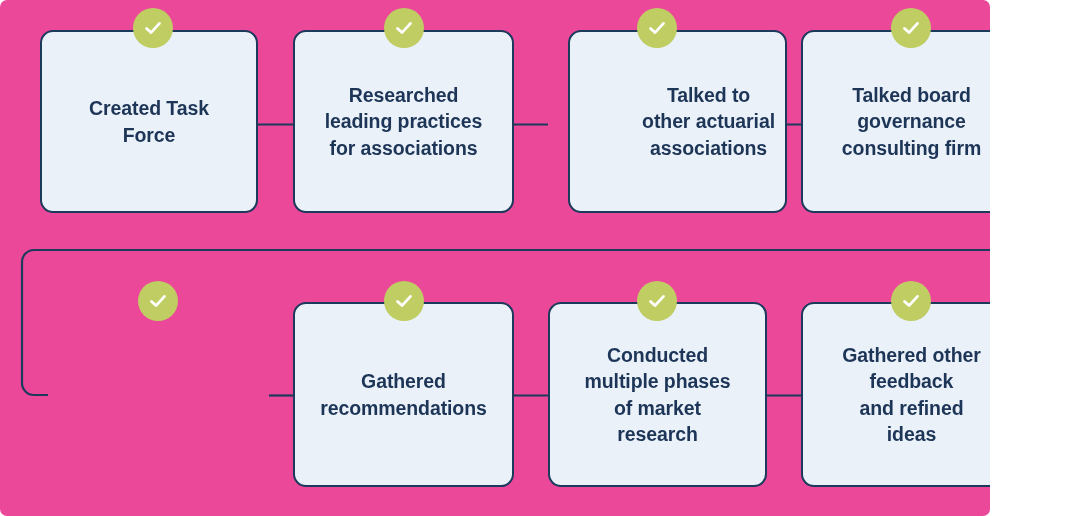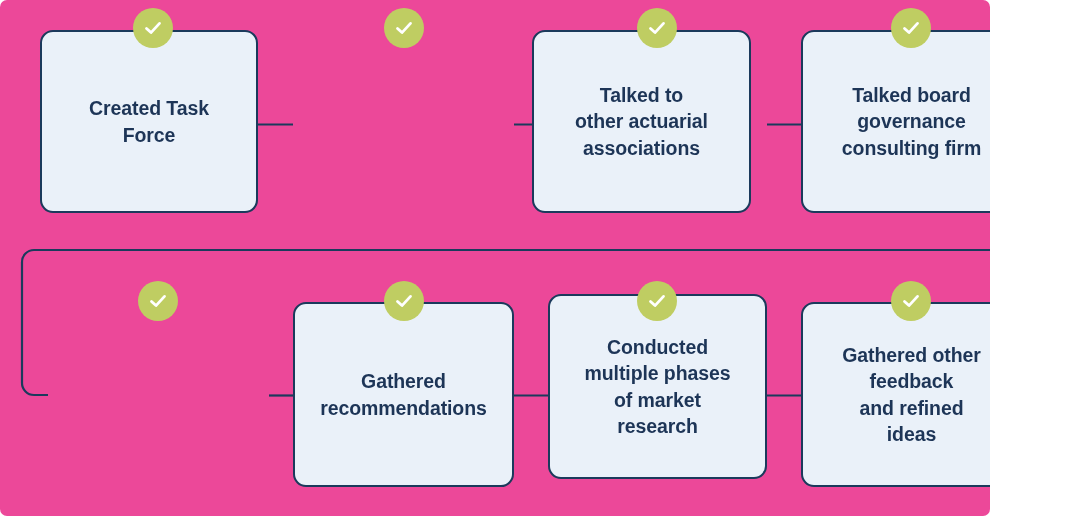--- a/index.html
+++ b/index.html
@@ -85,27 +85,32 @@
   <div class="node" style="left:40px; top:30px; width:218px; height:183px;">
     <span class="node-label">Created Task
 Force</span>
   </div>
   <div class="check-badge" style="left:133px; top:8px;">
     <svg width="22" height="22" viewBox="0 0 22 22" aria-hidden="true">
       <path d="M4.5 11.4 L9 15.6 L17.5 6.4" fill="none" stroke="#ffffff" stroke-width="2.8" stroke-linecap="round" stroke-linejoin="round"></path>
     </svg>
   </div>
 
+  <div class="node" style="left:293px; top:30px; width:221px; height:183px;">
+    <span class="node-label">Researched
+leading practices
+for associations</span>
+  </div>
   <div class="check-badge" style="left:384px; top:8px;">
     <svg width="22" height="22" viewBox="0 0 22 22" aria-hidden="true">
       <path d="M4.5 11.4 L9 15.6 L17.5 6.4" fill="none" stroke="#ffffff" stroke-width="2.8" stroke-linecap="round" stroke-linejoin="round"></path>
     </svg>
   </div>
 
-  <div class="node" style="left:532px; top:30px; width:219px; height:183px;">
+  <div class="node" style="left:568px; top:30px; width:219px; height:183px;justify-content:flex-end;">
     <span class="node-label">Talked to
 other actuarial
 associations</span>
   </div>
   <div class="check-badge" style="left:637px; top:8px;">
     <svg width="22" height="22" viewBox="0 0 22 22" aria-hidden="true">
       <path d="M4.5 11.4 L9 15.6 L17.5 6.4" fill="none" stroke="#ffffff" stroke-width="2.8" stroke-linecap="round" stroke-linejoin="round"></path>
     </svg>
   </div>
 
@@ -129,21 +134,21 @@
   <div class="node" style="left:293px; top:302px; width:221px; height:185px;">
     <span class="node-label">Gathered
 recommendations</span>
   </div>
   <div class="check-badge" style="left:384px; top:281px;">
     <svg width="22" height="22" viewBox="0 0 22 22" aria-hidden="true">
       <path d="M4.5 11.4 L9 15.6 L17.5 6.4" fill="none" stroke="#ffffff" stroke-width="2.8" stroke-linecap="round" stroke-linejoin="round"></path>
     </svg>
   </div>
 
-  <div class="node" style="left:548px; top:294px; width:219px; height:185px;">
+  <div class="node" style="left:548px; top:302px; width:219px; height:185px;">
     <span class="node-label">Conducted
 multiple phases
 of market
 research</span>
   </div>
   <div class="check-badge" style="left:637px; top:281px;">
     <svg width="22" height="22" viewBox="0 0 22 22" aria-hidden="true">
       <path d="M4.5 11.4 L9 15.6 L17.5 6.4" fill="none" stroke="#ffffff" stroke-width="2.8" stroke-linecap="round" stroke-linejoin="round"></path>
     </svg>
   </div>

